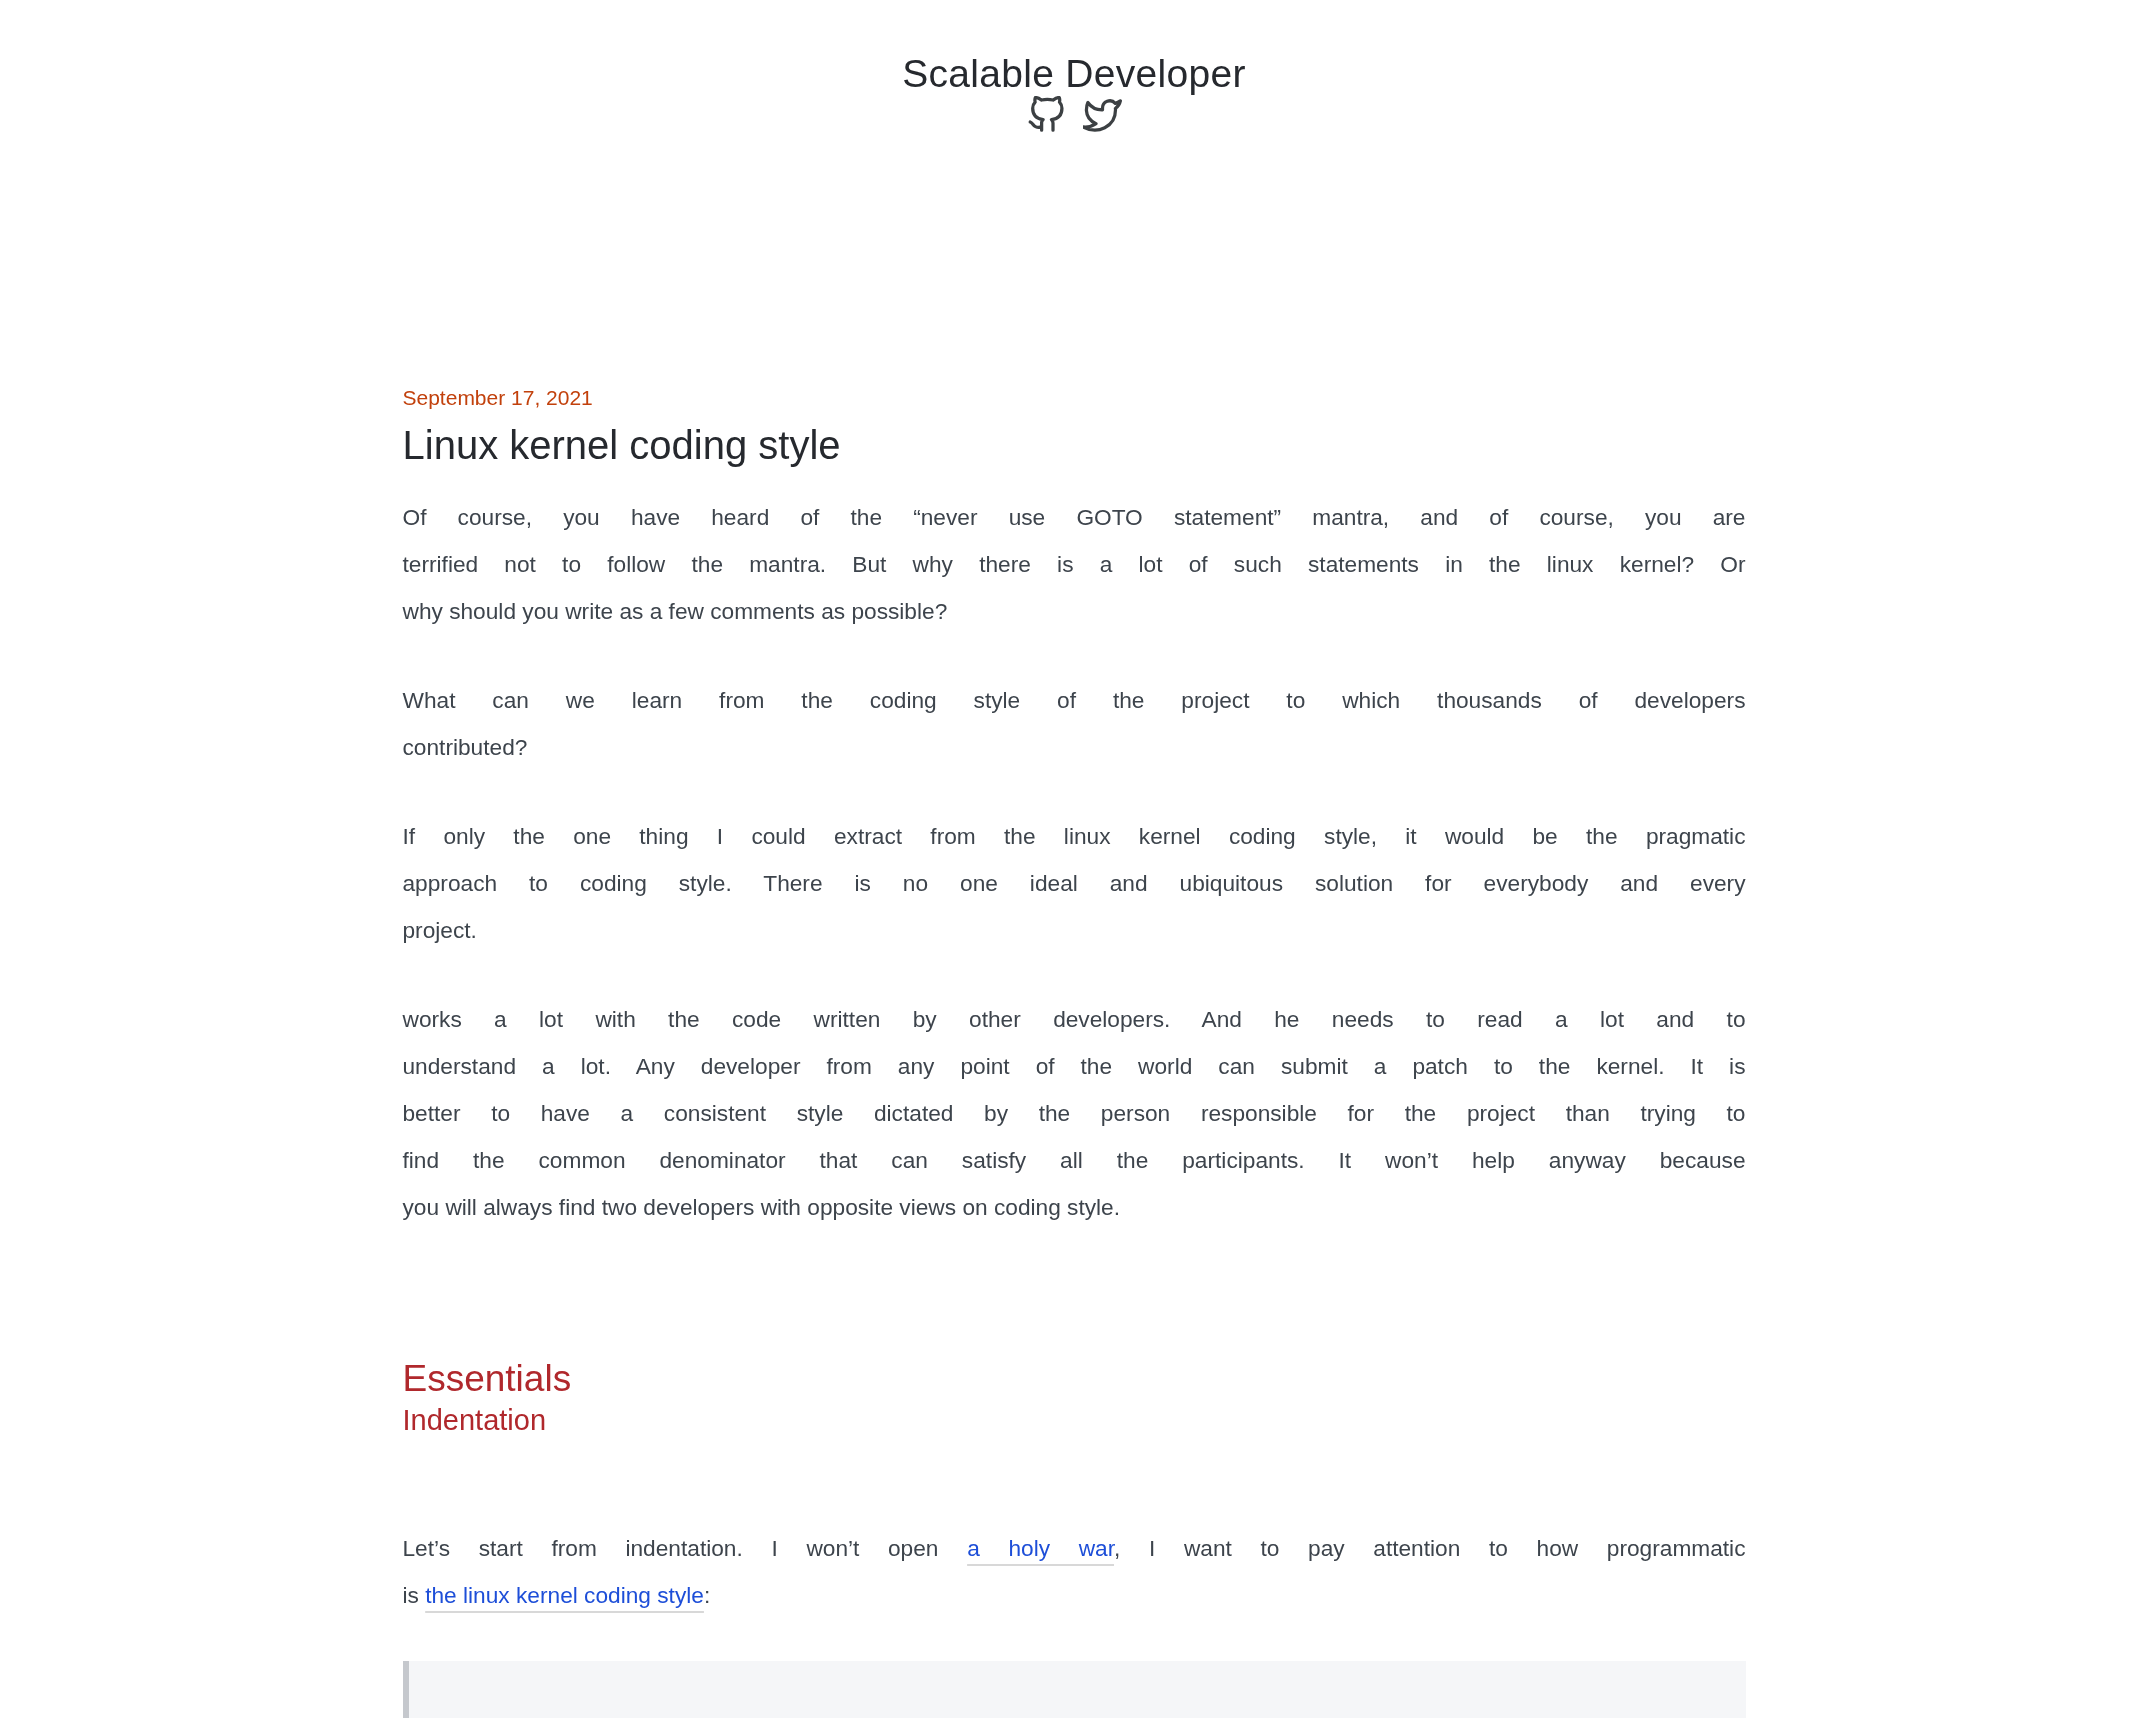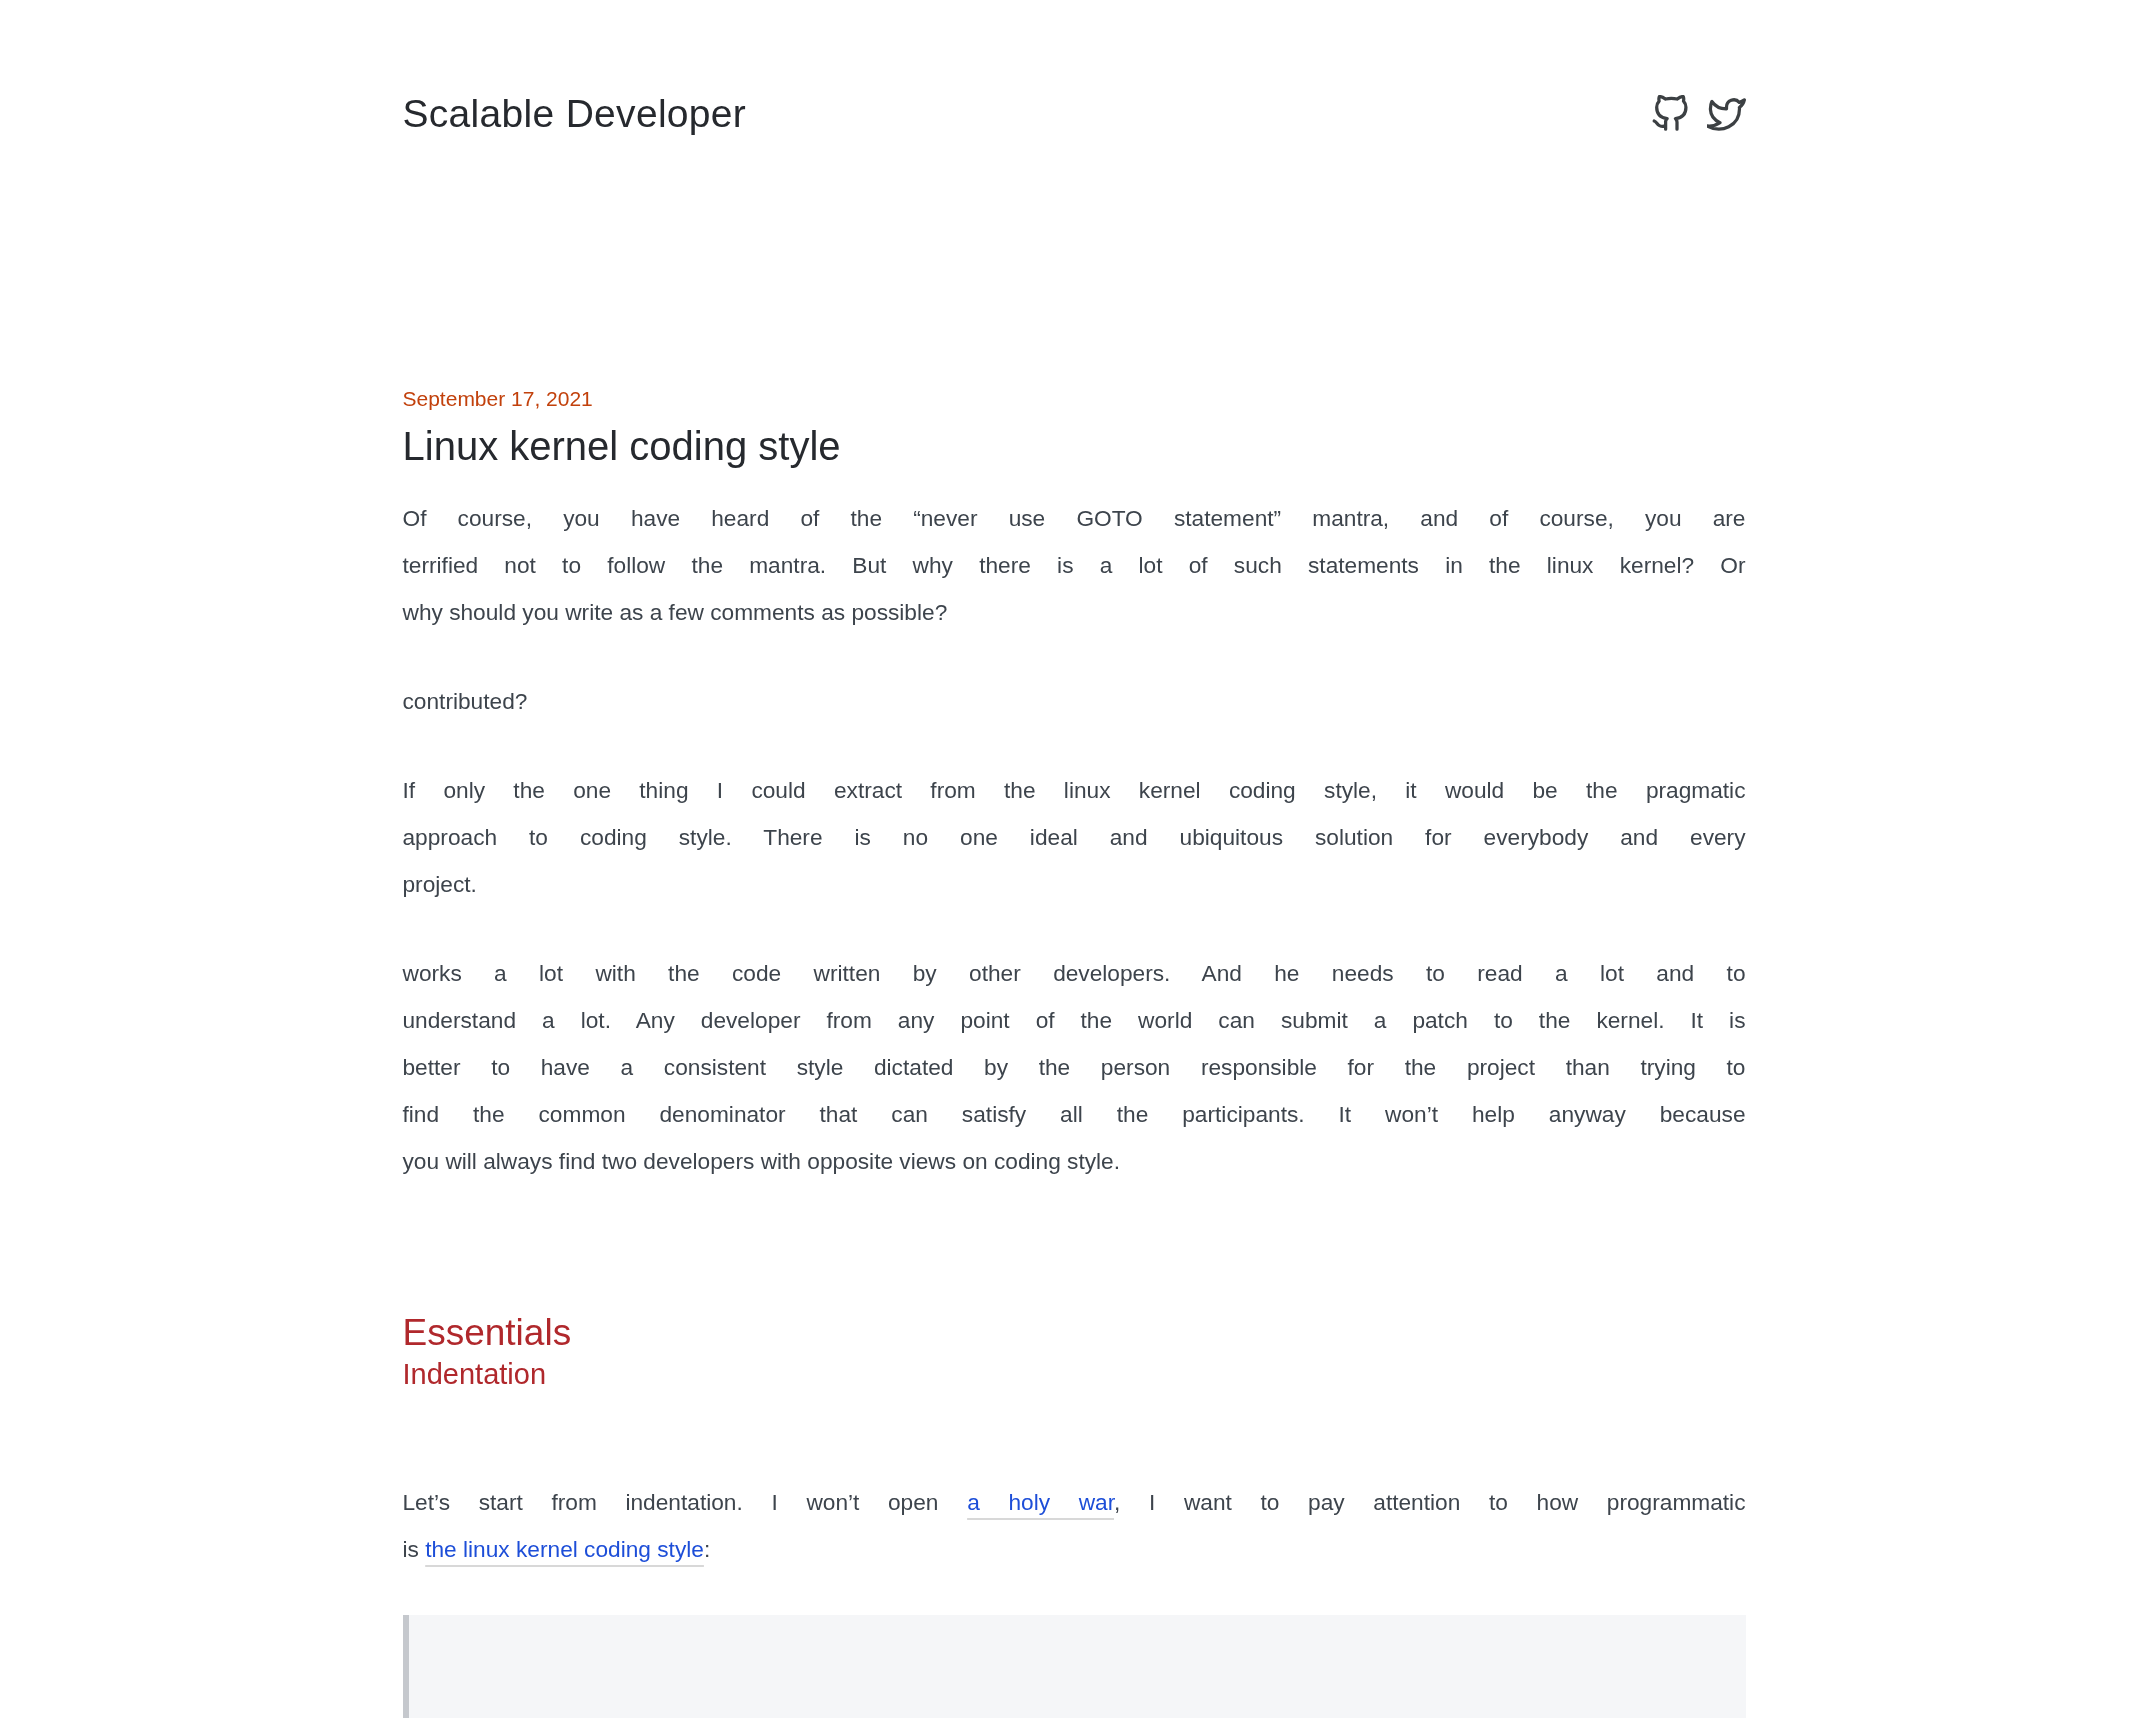--- a/index.html
+++ b/index.html
@@ -9,24 +9,25 @@
     overflow: hidden;
     background: #ffffff;
     font-family: "Liberation Sans", "DejaVu Sans", sans-serif;
   }
   .container {
     width: 1343px;
     margin: 0 auto;
   }
   
   .site-header {
-    padding-top: 92px;
+    padding-top: 52px;
     display: flex;
     align-items: center;
     justify-content: space-between;
+    flex-direction: column;
   }
   .site-title {
     font-size: 39px;
     font-weight: 400;
     color: #26292e;
     letter-spacing: 0.3px;
   }
   .header-icons {
     display: flex;
     align-items: center;
@@ -127,20 +128,21 @@
 
     <h1 class="post-title">Linux kernel coding style</h1>
 
     <div class="para">
         <div class="jline">Of course, you have heard of the “never use GOTO statement” mantra, and of course, you are</div>
         <div class="jline">terrified not to follow the mantra. But why there is a lot of such statements in the linux kernel? Or</div>
         <div class="jline lastline">why should you write as a few comments as possible?</div>
       </div>
 
     <div class="para">
+        <div class="jline">What can we learn from the coding style of the project to which thousands of developers</div>
         <div class="jline lastline">contributed?</div>
       </div>
 
     <div class="para">
         <div class="jline">If only the one thing I could extract from the linux kernel coding style, it would be the pragmatic</div>
         <div class="jline">approach to coding style. There is no one ideal and ubiquitous solution for everybody and every</div>
         <div class="jline lastline">project.</div>
       </div>
 
     <div class="para">

